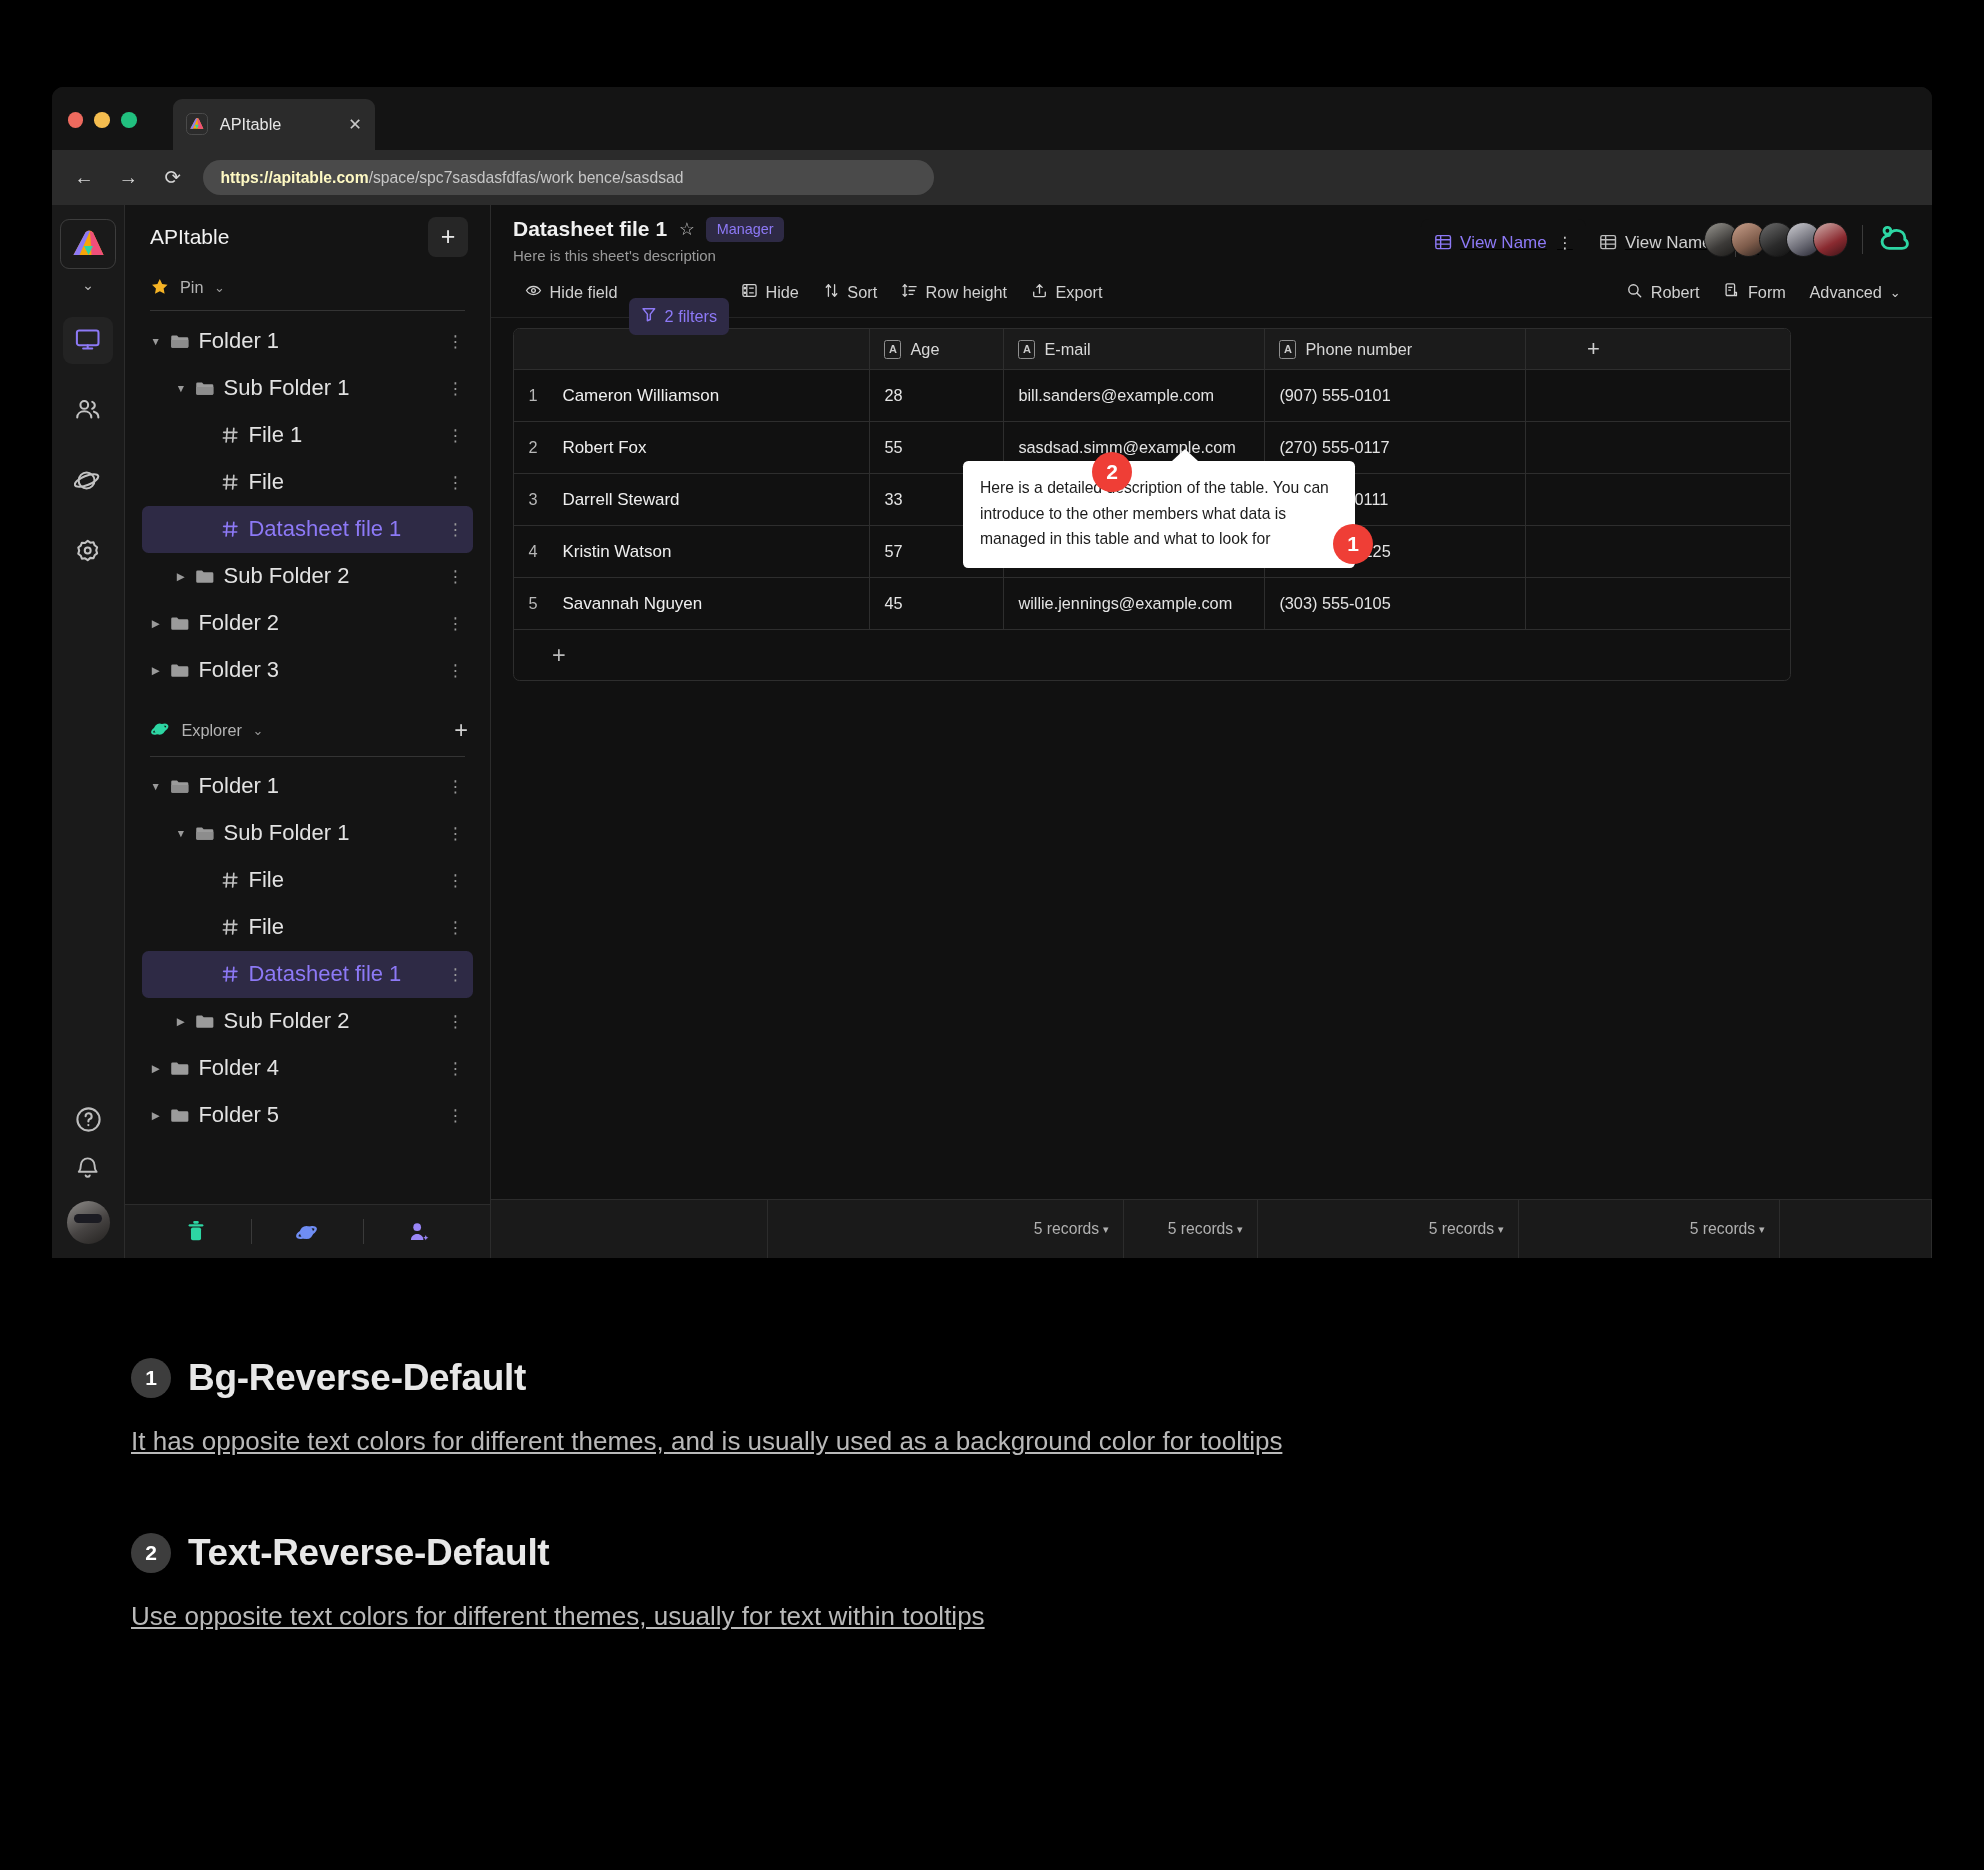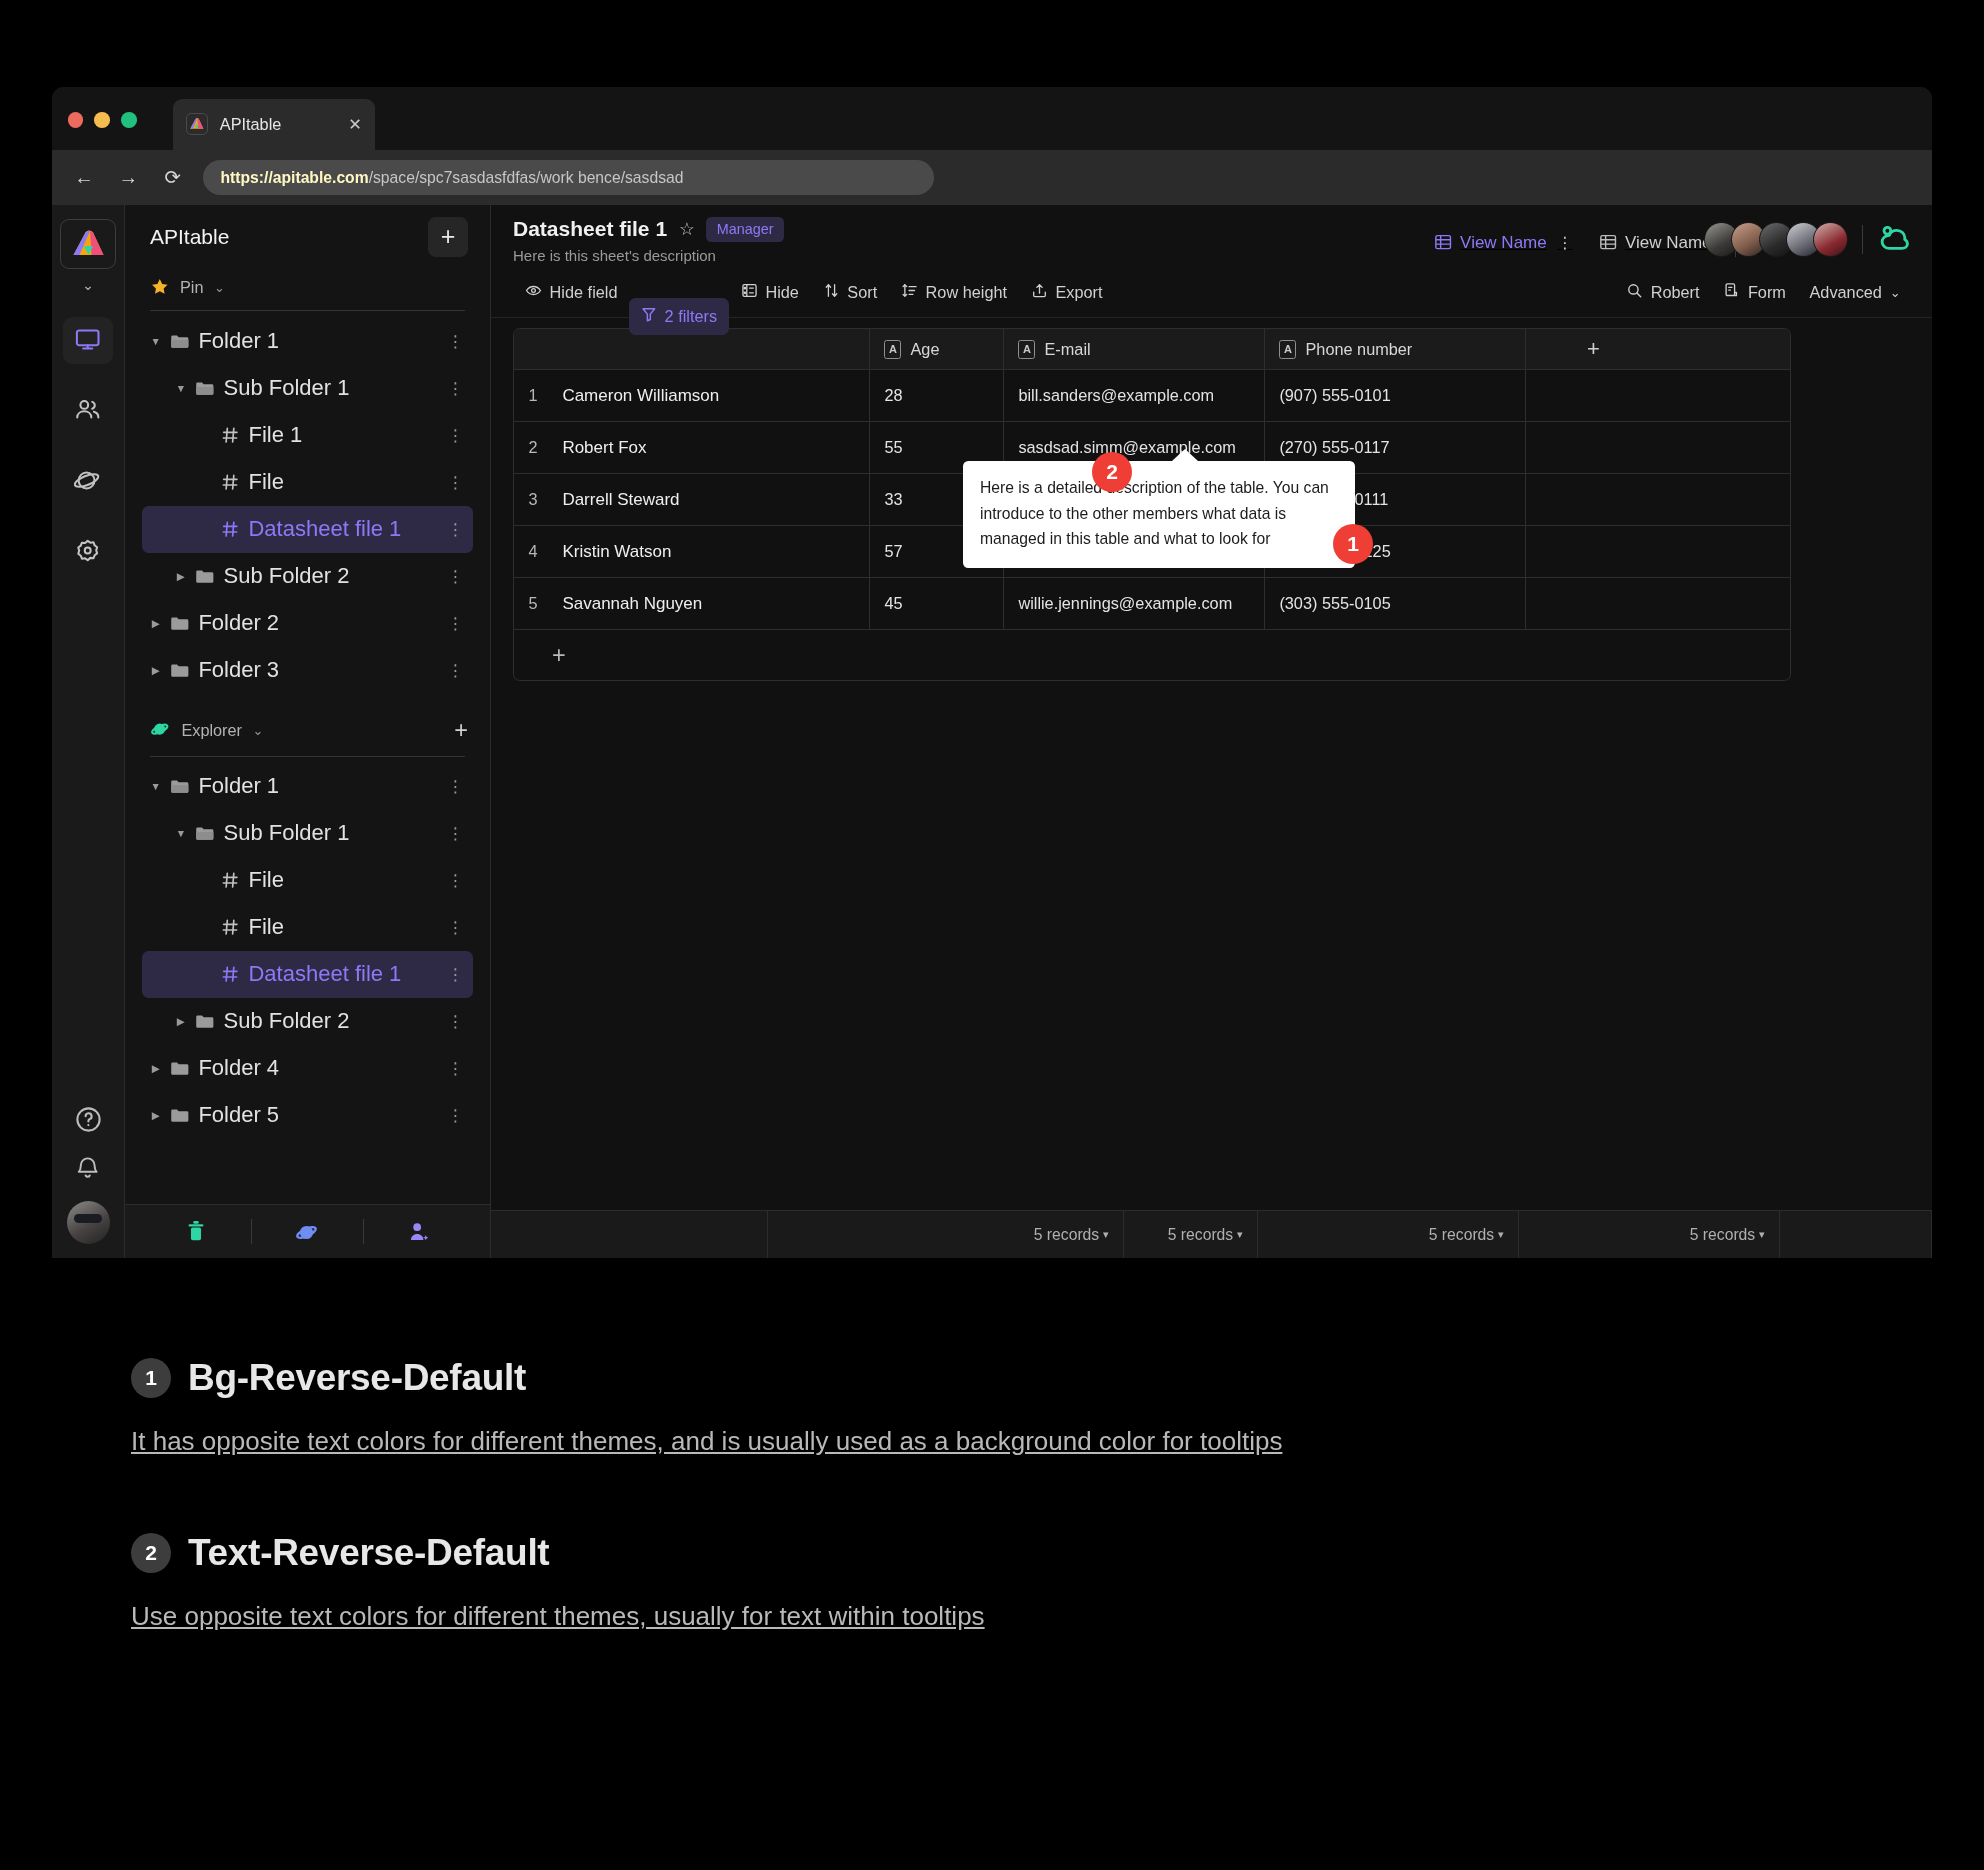--- a/index.html
+++ b/index.html
@@ -282,21 +282,21 @@
     background: #ef3e36; color: #ffffff;
     display: flex; align-items: center; justify-content: center;
     font-size: 21px; font-weight: 700; z-index: 50;
   }
   .cb-2 { left: 601px; top: 247px; }
   .cb-1 { left: 842px; top: 319px; }
 
   
   .statusbar {
     position: absolute; left: 0; bottom: 0; width: 100%;
-    height: 48px; background: #1a1a1a;
+    height: 59px; background: #1a1a1a;
     border-top: 0.7px solid #2c2c2c;
     display: flex; align-items: stretch;
   }
   .stat-blank { width: 277px; border-right: 0.7px solid #2c2c2c; }
   .stat {
     display: flex; align-items: center; justify-content: flex-end;
     padding-right: 14.4px;
     border-right: 0.7px solid #2c2c2c;
     color: #b0b0b0; font-size: 15.7px; cursor: pointer;
   }

